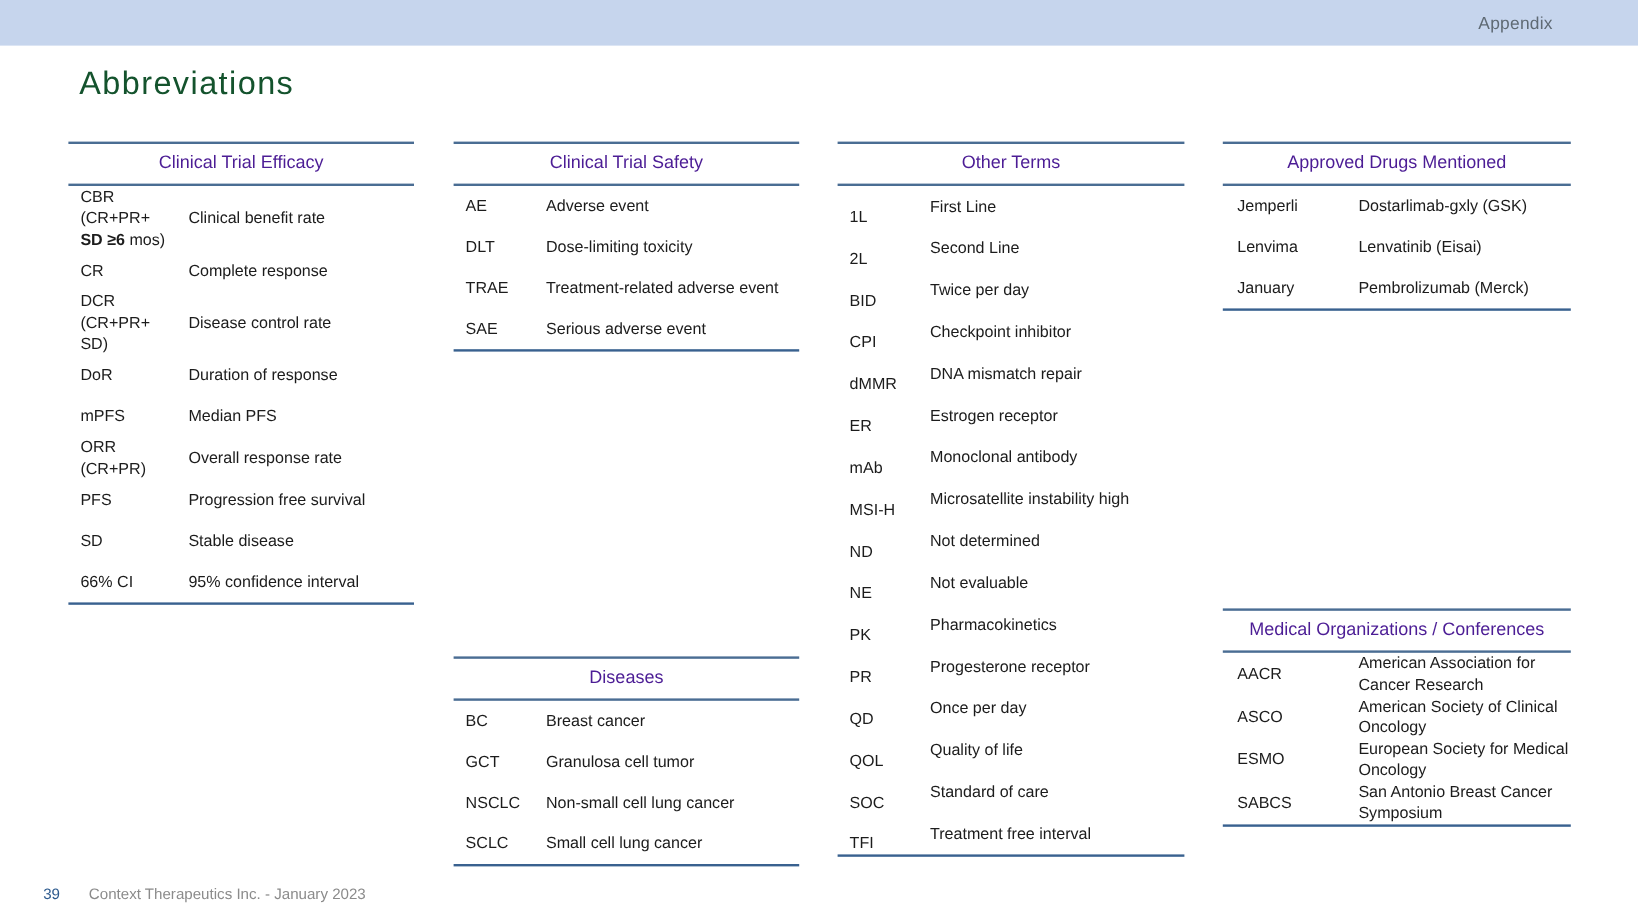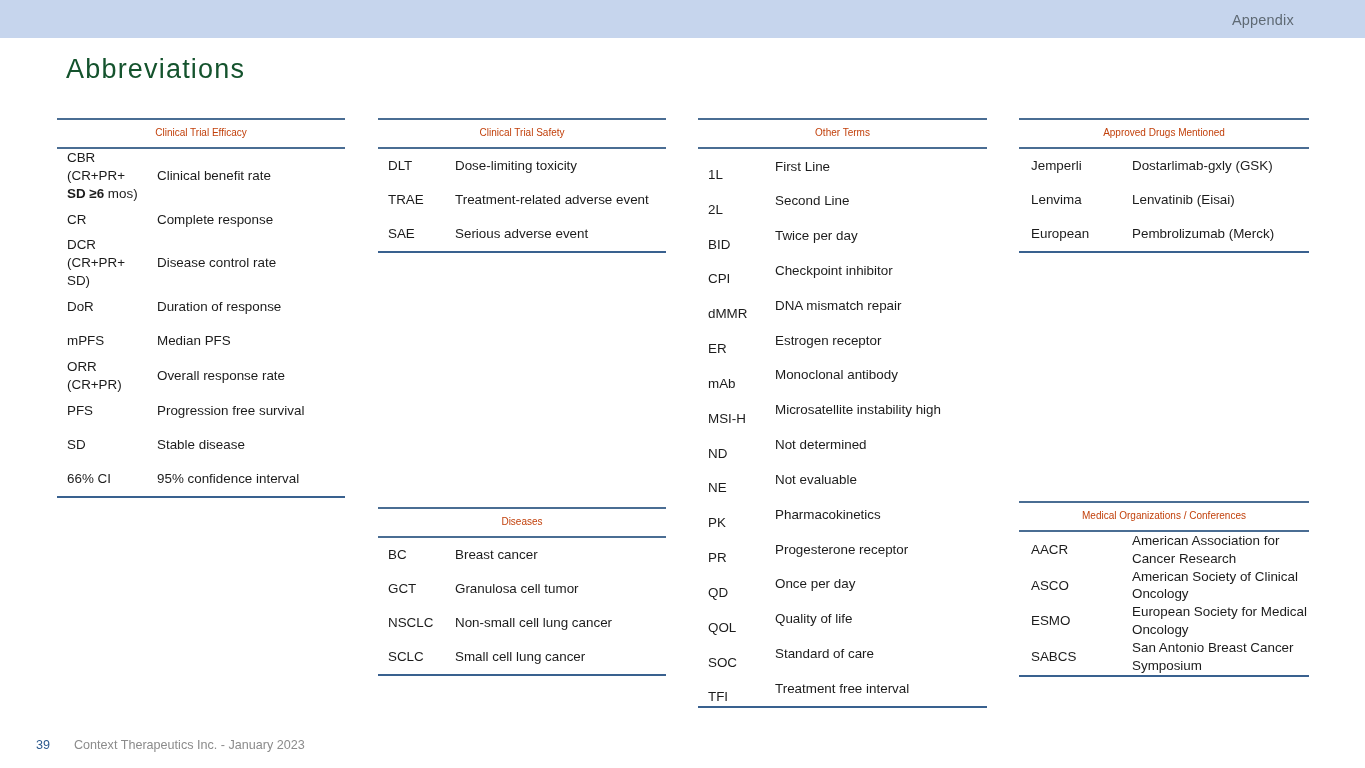--- a/index.html
+++ b/index.html
@@ -61,22 +61,22 @@
   .col-4 { left: 1019px; width: 290px; }
 
   
   .abbr-table {
     width: 100%;
     border-top: 2.5px solid #4a6d93;
     position: relative;
   }
   .abbr-table .tbl-title {
     text-align: center;
-    font-size: 10px;
-    color: #c2410c;
+    font-size: 15px;
+    color: #4c1d95;
     padding: 7px 0 8px 0;
     border-bottom: 2.5px solid #4a6d93;
     line-height: 1.2;
   }
   .abbr-table .tbl-body {
     border-bottom: 2px solid #39618f;
   }
   .row {
     display: flex;
     align-items: center;
@@ -176,20 +176,24 @@
           </div>
         </div>
     </div>
   </div>
 
   <div class="col col-2">
     <div class="abbr-table">
       <div class="tbl-title">Clinical Trial Safety</div>
       <div class="tbl-body">
           <div class="row">
+            <div class="abbr">AE</div>
+            <div class="defn">Adverse event</div>
+          </div>
+          <div class="row">
             <div class="abbr">DLT</div>
             <div class="defn">Dose-limiting toxicity</div>
           </div>
           <div class="row">
             <div class="abbr">TRAE</div>
             <div class="defn">Treatment-related adverse event</div>
           </div>
           <div class="row">
             <div class="abbr">SAE</div>
             <div class="defn">Serious adverse event</div>
@@ -298,21 +302,21 @@
       <div class="tbl-body">
           <div class="row">
             <div class="abbr">Jemperli</div>
             <div class="defn">Dostarlimab-gxly (GSK)</div>
           </div>
           <div class="row">
             <div class="abbr">Lenvima</div>
             <div class="defn">Lenvatinib (Eisai)</div>
           </div>
           <div class="row">
-            <div class="abbr">European</div>
+            <div class="abbr">January</div>
             <div class="defn">Pembrolizumab (Merck)</div>
           </div>
         </div>
     </div>
     <div class="spacer-medorg"></div>
     <div class="abbr-table">
       <div class="tbl-title">Medical Organizations / Conferences</div>
       <div class="tbl-body">
           <div class="row">
             <div class="abbr">AACR</div>

